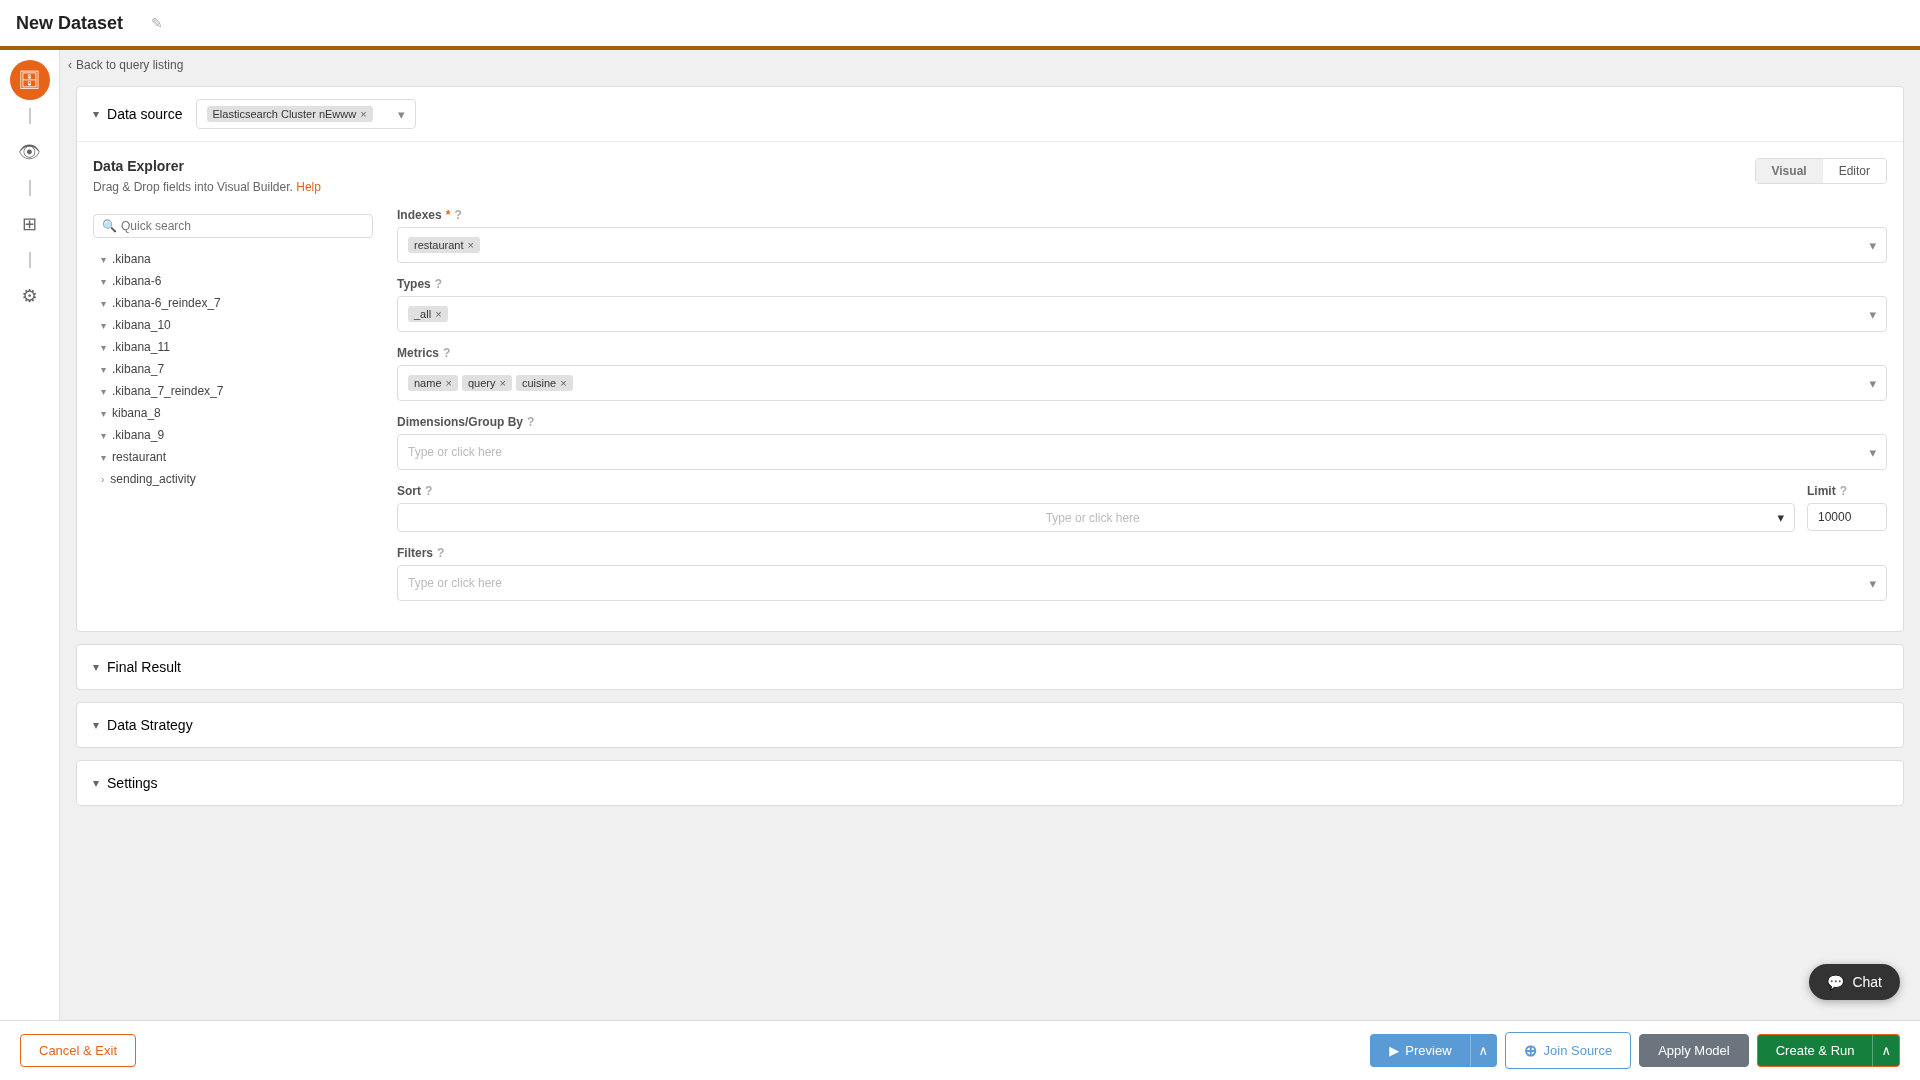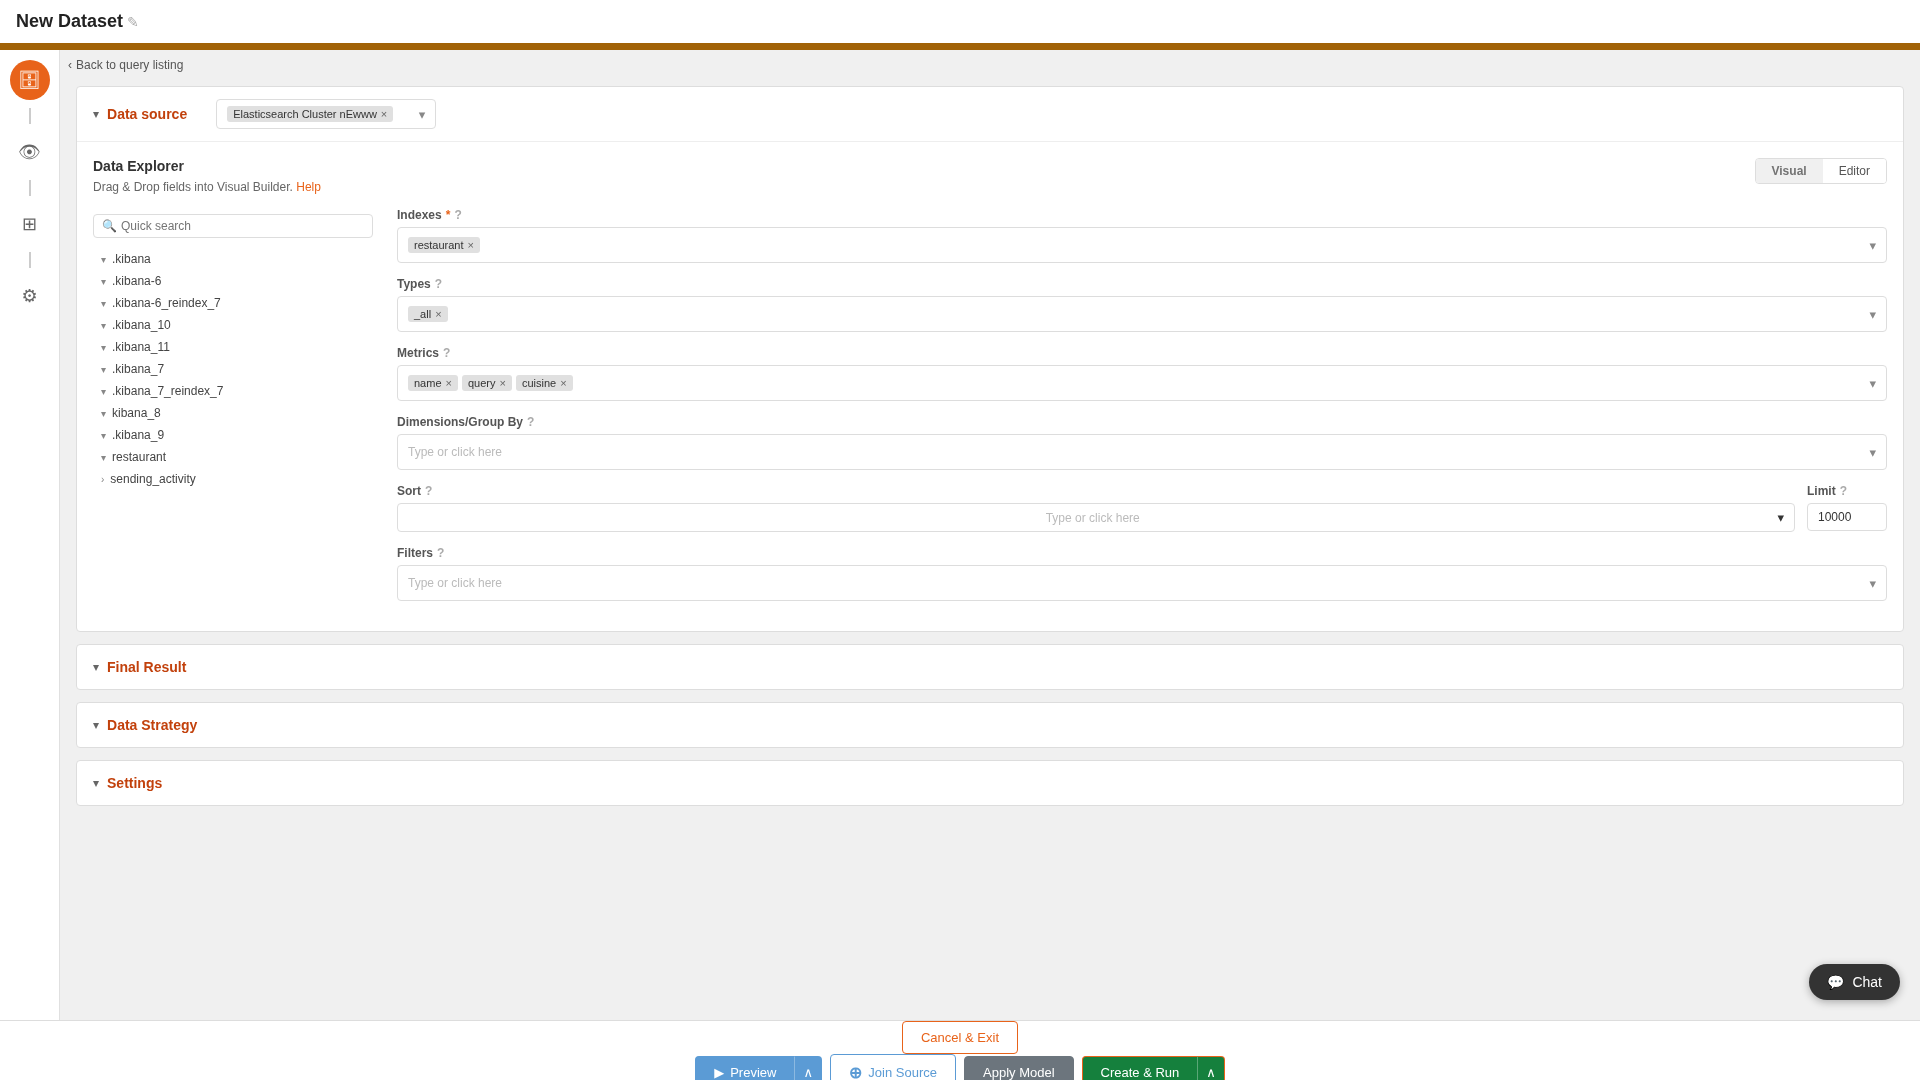--- a/index.html
+++ b/index.html
@@ -1,26 +1,26 @@
 <!DOCTYPE html>
 <html><head>
   <meta charset="utf-8">
   <style>
     * { box-sizing: border-box; margin: 0; padding: 0; }
     body { font-family: 'Segoe UI', Arial, sans-serif; font-size: 13px; background: #f5f5f5; color: #333; height: 1080px; width: 1920px; overflow: hidden; }
 
     
     .top-bar {
       background: #fff;
-      border-bottom: 7px solid #a16207;
+      border-bottom: 4px solid #a16207;
       padding: 0 16px;
       height: 50px;
       display: flex;
       align-items: center;
-      gap: 4px;
+      gap: 28px;
     }
     .top-bar-title {
       font-size: 18px;
       font-weight: 600;
       color: #222;
     }
     .edit-icon { color: #aaa; font-size: 14px; cursor: pointer; }
 
     
     .layout {
@@ -100,22 +100,22 @@
       cursor: pointer;
       border-bottom: 1px solid #eee;
     }
     .section-toggle {
       margin-right: 8px;
       font-size: 12px;
       color: #666;
     }
     .section-title {
       font-size: 14px;
-      font-weight: 700;
-      color: #c2410c;
+      font-weight: 400;
+      color: #000000;
     }
 
     
     .datasource-body {
       display: flex;
       padding: 16px;
       gap: 24px;
     }
 
     
@@ -289,21 +289,20 @@
 
     
     .bottom-toolbar {
       height: 60px;
       background: #fff;
       border-top: 1px solid #ddd;
       display: flex;
       align-items: center;
       justify-content: space-between;
       padding: 0 20px;
-      flex-direction: column;
     }
     .btn {
       padding: 8px 18px;
       border-radius: 4px;
       font-size: 13px;
       cursor: pointer;
       border: 1px solid transparent;
       font-weight: 500;
       display: flex;
       align-items: center;
@@ -394,21 +393,21 @@
     </button>
   </div>
 
   <div class="main-content">
 
     <div class="section-panel">
       <div class="section-header">
         <span class="section-toggle">▾</span>
         <span class="section-title">Data source</span>
 
-        <div style="margin-left: 16px; padding-left: 13px;">
+        <div style=" padding-left: 13px;">
           <div class="datasource-select" style="min-width:220px;">
             <span class="tag-chip">
               <span>Elasticsearch Cluster nEwww</span>
               <span class="remove">×</span>
             </span>
             <span class="select-arrow">▾</span>
           </div>
         </div>
       </div>
 

